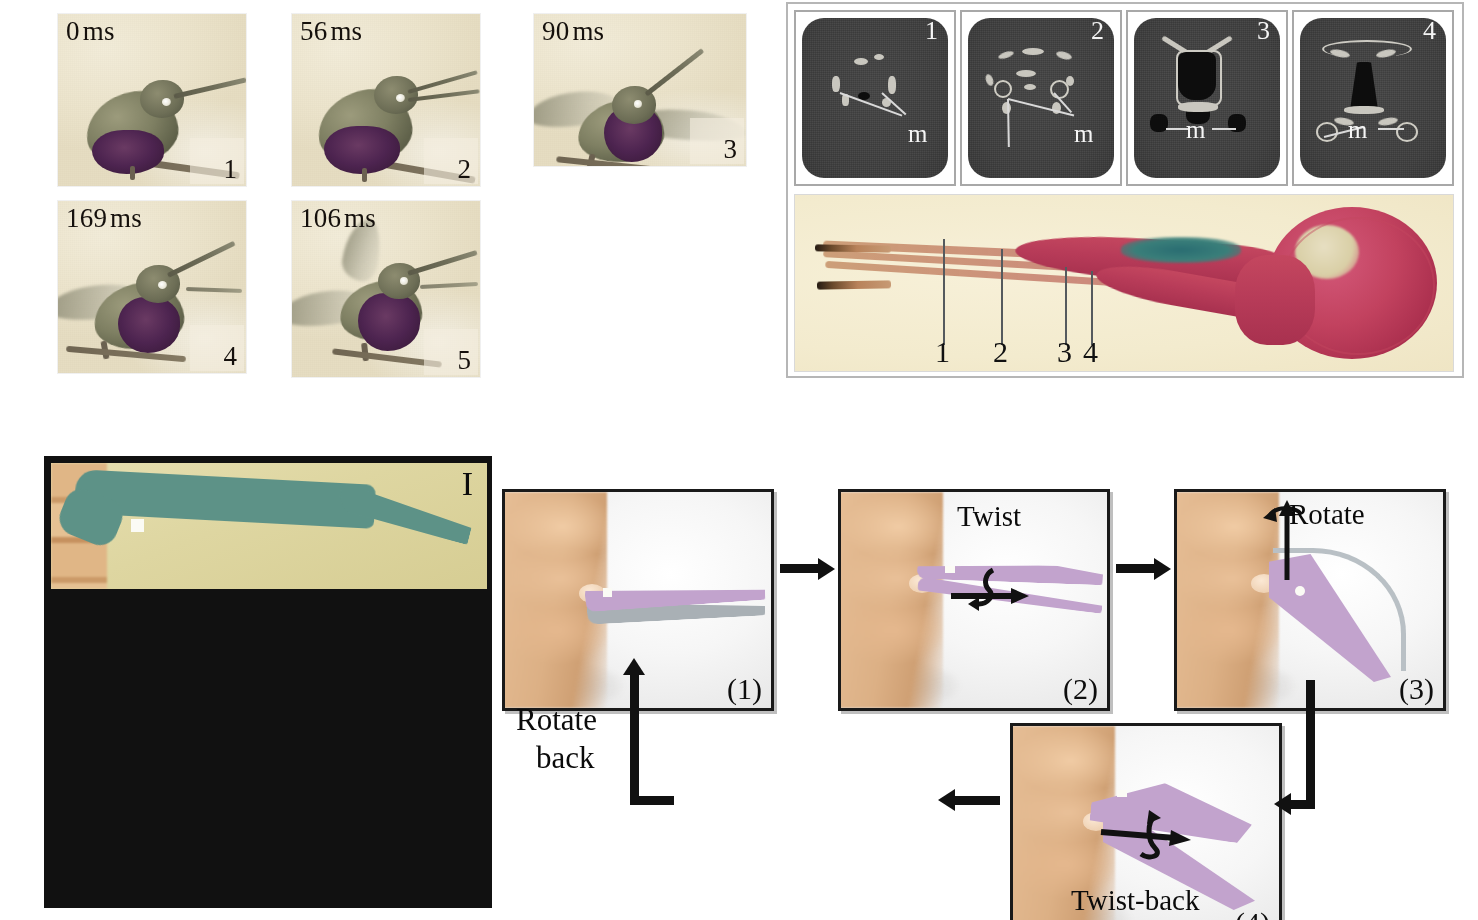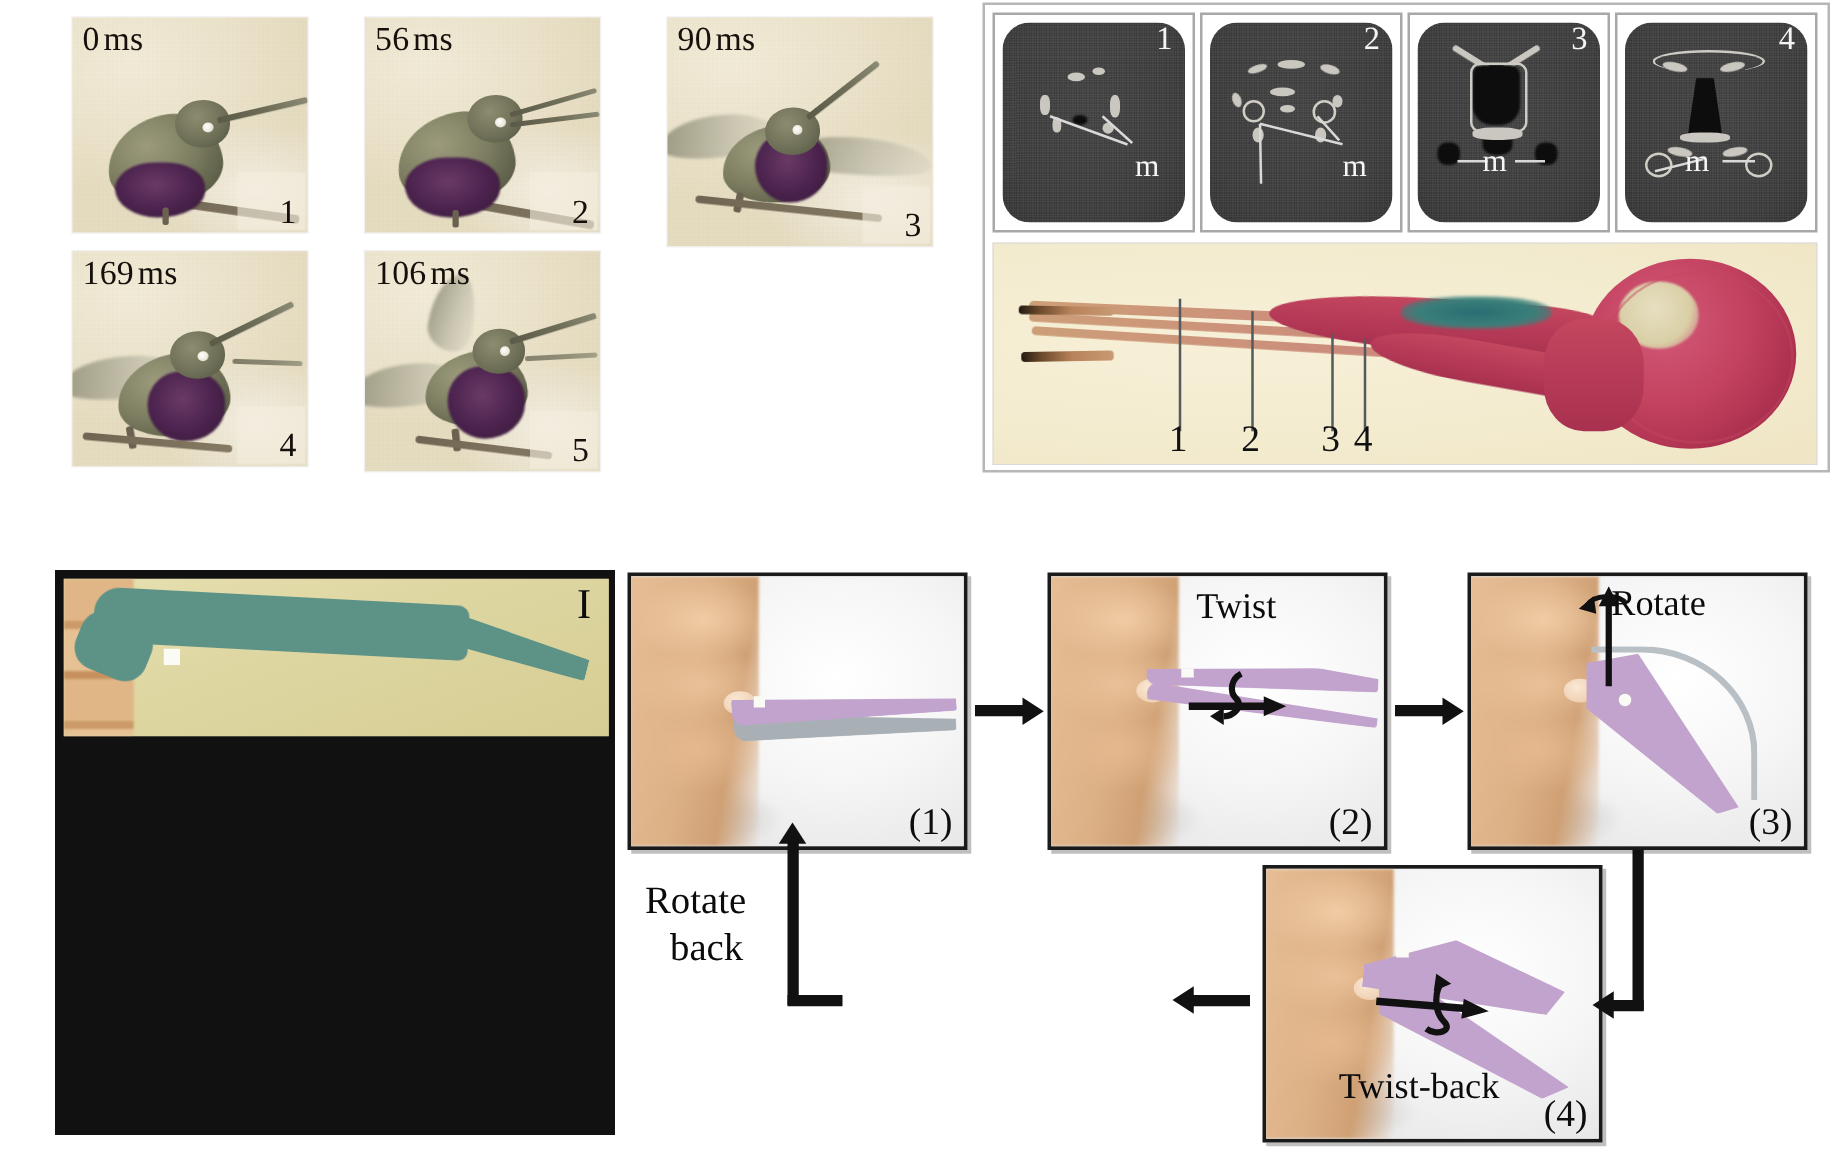--- a/index.html
+++ b/index.html
@@ -296,20 +296,21 @@
   }
 
   
   .stepbox {
     position: absolute;
     background: #ffffff;
     border: 3px solid #1a1a1a;
     box-sizing: border-box;
     overflow: hidden;
     box-shadow: 3px 3px 0 0 rgba(0,0,0,0.25);
+    margin-top: 31px;
   }
   .step-photo {
     position:absolute; left:0;top:0;right:0;bottom:0;
     background: radial-gradient(ellipse at 62% 38%, #ffffff 0%, #f6f6f6 42%, #e9e9e9 78%, #dcdcdc 100%);
   }
   .hand {
     position: absolute;
     left: -10px; top: 0px;
     width: 112px; height: 100%;
     background:
@@ -407,21 +408,21 @@
         <div class="bb bird-eye" style="left:104px;top:80px;width:9px;height:8px;"></div>
         <div class="bb bird-beak" style="left:116px;top:76px;width:72px;height:4px;transform:rotate(-16deg);"></div>
         <div class="bb bird-beak" style="left:116px;top:84px;width:72px;height:4px;transform:rotate(-7deg);"></div>
         <div class="bb bird-foot" style="left:70px;top:154px;width:5px;height:14px;"></div>
       </div>
       <div class="num-plate"></div>
       <div class="bird-time"><span>56</span><span class="unit">ms</span></div>
       <div class="bird-num">2</div>
     </div>
 
-    <div class="bird-frame" style="left:534px; top:14px; width:212px; height:183px;text-align:right;">
+    <div class="bird-frame" style="left:534px; top:14px; width:212px; height:152px;text-align:right;">
       <div class="bird-photo">
         <div class="grain"></div>
         <div class="bb bird-wing" style="left:-6px;top:78px;width:96px;height:34px;transform:rotate(-4deg);"></div>
         <div class="bb bird-wing" style="left:92px;top:96px;width:120px;height:30px;transform:rotate(6deg);"></div>
         <div class="bb bird-body" style="left:44px;top:86px;width:86px;height:62px;transform:rotate(-4deg);"></div>
         <div class="bb bird-belly" style="left:70px;top:92px;width:58px;height:56px;"></div>
         <div class="bb bird-head" style="left:78px;top:72px;width:44px;height:38px;"></div>
         <div class="bb bird-eye" style="left:100px;top:86px;width:8px;height:8px;"></div>
         <div class="bb bird-beak" style="left:112px;top:78px;width:72px;height:5px;transform:rotate(-38deg);"></div>
         <div class="bb bird-foot" style="left:54px;top:140px;width:6px;height:16px;transform:rotate(12deg);"></div>

